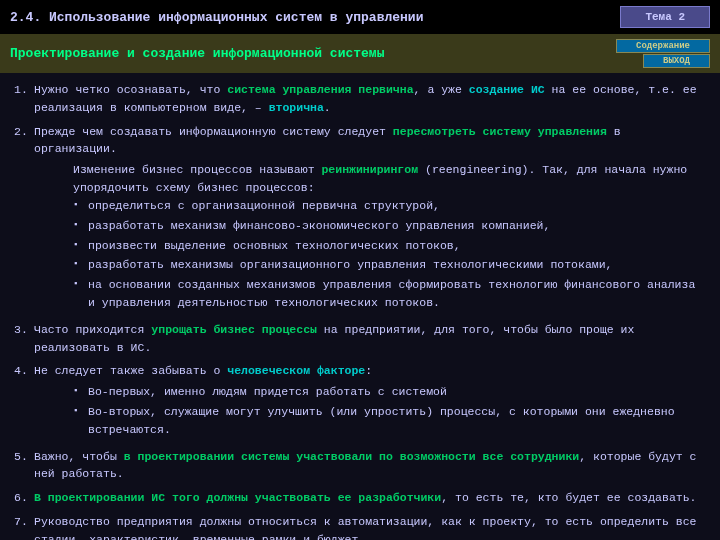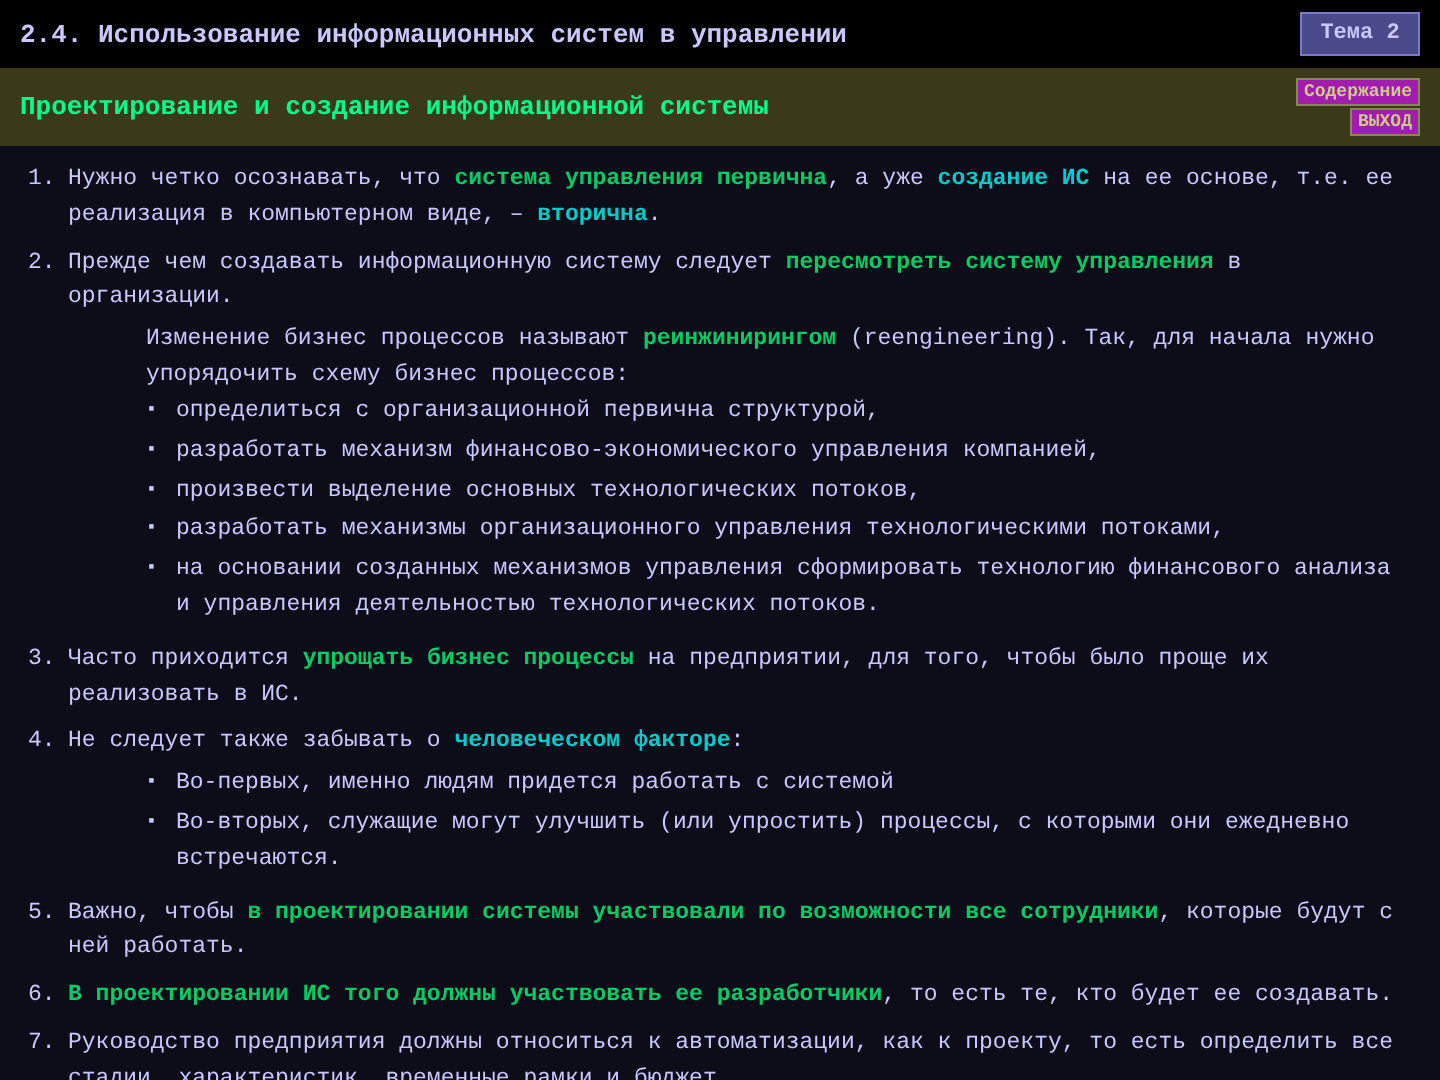--- a/index.html
+++ b/index.html
@@ -21,24 +21,24 @@
       display: flex;
       justify-content: space-between;
       align-items: center;
     }
 
     .topic-badge {
       background: #4a4a8a;
       color: #c8c8ff;
       font-size: 11px;
       font-weight: bold;
-      padding: 4px 8px;
+      padding: 4px 24px;
       border: 1px solid #7a7acc;
       min-width: 60px;
-      text-align: center;
+      text-align: right;
     }
 
     .subtitle-bar {
       background: #3a3a1a;
       color: #00ff88;
       font-size: 13px;
       font-weight: bold;
       padding: 5px 10px;
       display: flex;
       justify-content: space-between;
@@ -46,24 +46,24 @@
     }
 
     .sidebar-controls {
       display: flex;
       flex-direction: column;
       align-items: flex-end;
       gap: 1px;
     }
 
     .sidebar-btn {
-      background: #a21caf;
+      background: #0369a1;
       color: #cccc88;
       font-size: 9px;
-      padding: 1px 3px;
+      padding: 1px 19px;
       border: 1px solid #888855;
       cursor: pointer;
     }
 
     .main-content {
       background: #0d0d1a;
       padding: 8px 14px;
       height: calc(540px - 56px);
       overflow: hidden;
       color: #c8c8ff;

